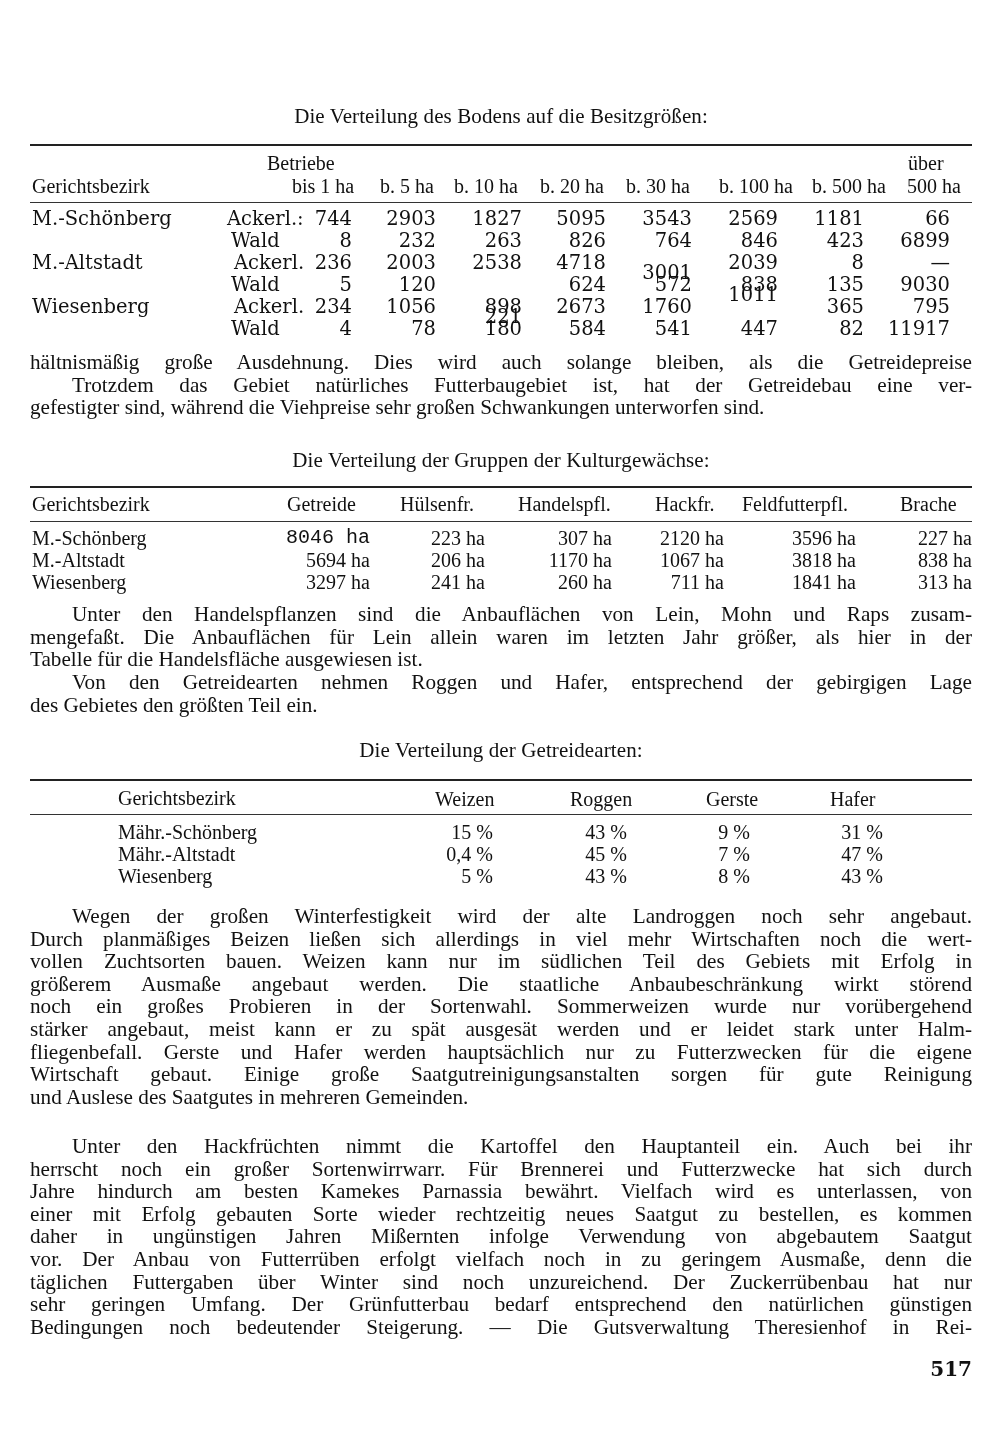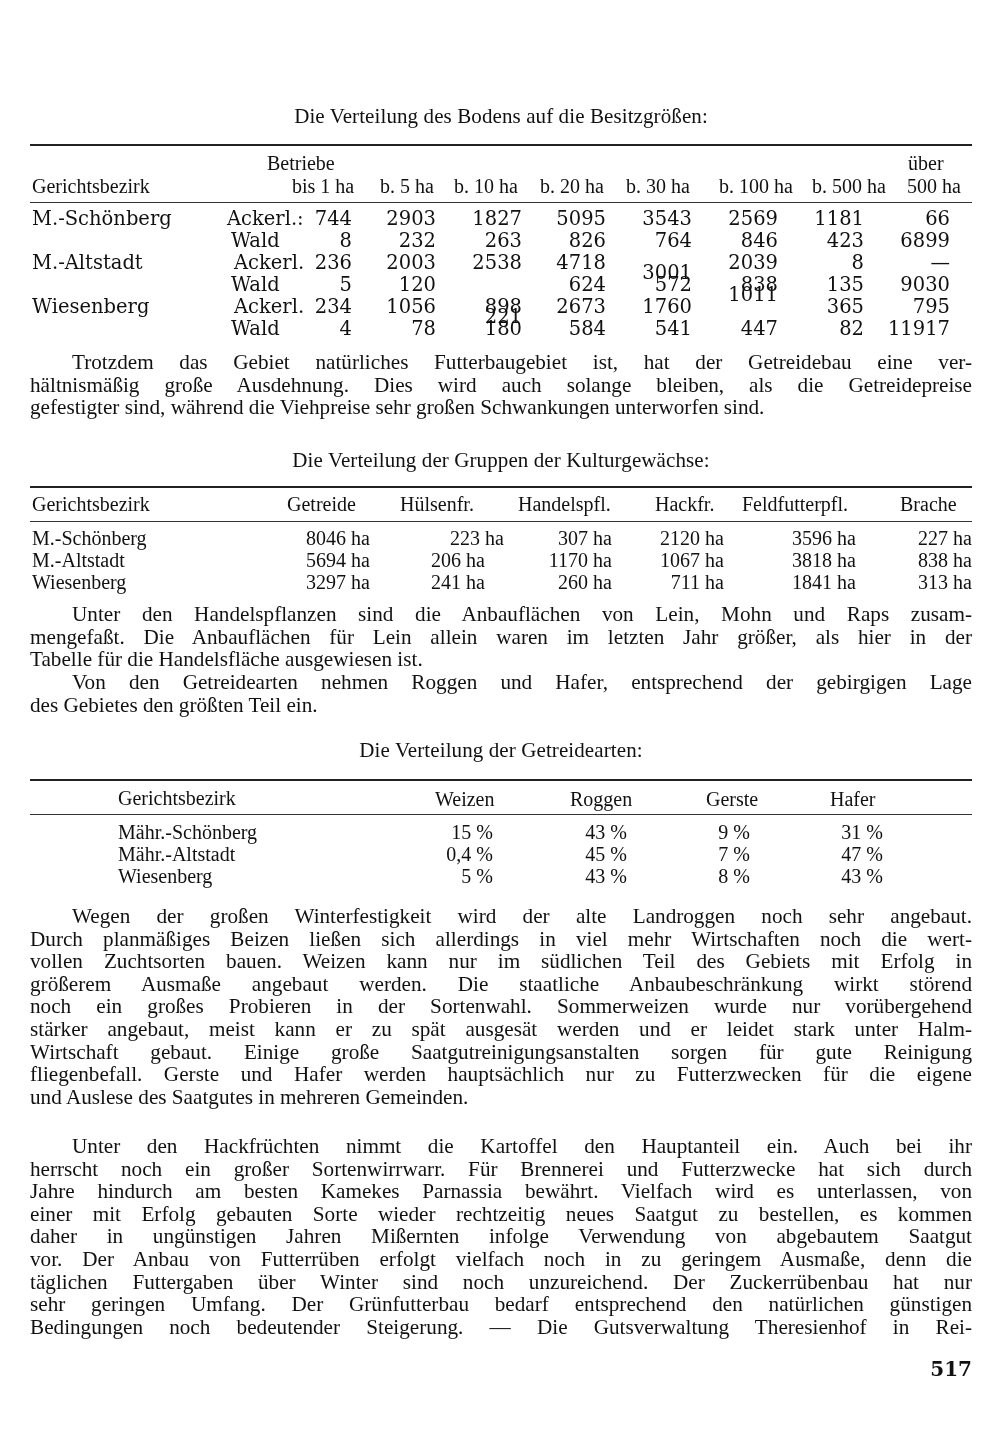--- a/index.html
+++ b/index.html
@@ -126,42 +126,42 @@
       <span class="cell r" style="right:450px; top:318px;">180</span>
       <span class="cell r" style="right:366px; top:318px;">584</span>
       <span class="cell r" style="right:280px; top:318px;">541</span>
       <span class="cell r" style="right:194px; top:318px;">447</span>
       <span class="cell r" style="right:108px; top:318px;">82</span>
       <span class="cell r" style="right:22px; top:318px;">11917</span>
     </div>
   </div>
 
   <div class="para" style="top:351px;">
+    <span class="line">hältnismäßig große Ausdehnung. Dies wird auch solange bleiben, als die Getreidepreise</span>
     <span class="line indent">Trotzdem das Gebiet natürliches Futterbaugebiet ist, hat der Getreidebau eine ver-</span>
-    <span class="line">hältnismäßig große Ausdehnung. Dies wird auch solange bleiben, als die Getreidepreise</span>
     <span class="line last">gefestigter sind, während die Viehpreise sehr großen Schwankungen unterworfen sind.</span>
   </div>
 
   <div class="caption" style="top:448px;">Die Verteilung der Gruppen der Kulturgewächse:</div>
   <div class="rule" style="top:486px;"></div>
   <div>
     <span class="cell hdr" style="left:2px; top:493px;">Gerichtsbezirk</span>
     <span class="cell hdr" style="left:257px; top:493px;">Getreide</span>
     <span class="cell hdr" style="left:370px; top:493px;">Hülsenfr.</span>
     <span class="cell hdr" style="left:488px; top:493px;">Handelspfl.</span>
     <span class="cell hdr" style="left:625px; top:493px;">Hackfr.</span>
     <span class="cell hdr" style="left:712px; top:493px;">Feldfutterpfl.</span>
     <span class="cell hdr" style="left:870px; top:493px;">Brache</span>
   </div>
   <div class="rule thin" style="top:521px;"></div>
   <div>
     <div>
       <span class="cell hdr" style="left:2px; top:527px;">M.-Schönberg</span>
-      <span class="cell hdr r" style="right:602px; top:527px;">8046 ha</span>
-      <span class="cell hdr r" style="right:468px; top:527px;">223 ha</span>
+      <span class="cell hdr r" style="right:602px; top:527px;font-family:Liberation Mono, monospace;">8046 ha</span>
+      <span class="cell hdr r" style="right:487px; top:527px;">223 ha</span>
       <span class="cell hdr r" style="right:360px; top:527px;">307 ha</span>
       <span class="cell hdr r" style="right:248px; top:527px;">2120 ha</span>
       <span class="cell hdr r" style="right:116px; top:527px;">3596 ha</span>
       <span class="cell hdr r" style="right:0px; top:527px;">227 ha</span>
     </div>
     <div>
       <span class="cell hdr" style="left:2px; top:549px;">M.-Altstadt</span>
       <span class="cell hdr r" style="right:602px; top:549px;">5694 ha</span>
       <span class="cell hdr r" style="right:487px; top:549px;">206 ha</span>
       <span class="cell hdr r" style="right:360px; top:549px;">1170 ha</span>
@@ -224,22 +224,22 @@
     </div>
   </div>
 
   <div class="para" style="top:905px;">
     <span class="line indent">Wegen der großen Winterfestigkeit wird der alte Landroggen noch sehr angebaut.</span>
     <span class="line">Durch planmäßiges Beizen ließen sich allerdings in viel mehr Wirtschaften noch die wert-</span>
     <span class="line">vollen Zuchtsorten bauen. Weizen kann nur im südlichen Teil des Gebiets mit Erfolg in</span>
     <span class="line">größerem Ausmaße angebaut werden. Die staatliche Anbaubeschränkung wirkt störend</span>
     <span class="line">noch ein großes Probieren in der Sortenwahl. Sommerweizen wurde nur vorübergehend</span>
     <span class="line">stärker angebaut, meist kann er zu spät ausgesät werden und er leidet stark unter Halm-</span>
+    <span class="line">fliegenbefall. Gerste und Hafer werden hauptsächlich nur zu Futterzwecken für die eigene</span>
     <span class="line">Wirtschaft gebaut.  Einige große Saatgutreinigungsanstalten sorgen für gute Reinigung</span>
-    <span class="line">fliegenbefall. Gerste und Hafer werden hauptsächlich nur zu Futterzwecken für die eigene</span>
     <span class="line last">und Auslese des Saatgutes in mehreren Gemeinden.</span>
   </div>
 
   <div class="para" style="top:1135px;">
     <span class="line indent">Unter den Hackfrüchten nimmt die Kartoffel den Hauptanteil ein. Auch bei ihr</span>
     <span class="line">herrscht noch ein großer Sortenwirrwarr. Für Brennerei und Futterzwecke hat sich durch</span>
     <span class="line">Jahre hindurch am besten Kamekes Parnassia bewährt. Vielfach wird es unterlassen, von</span>
     <span class="line">einer mit Erfolg gebauten Sorte wieder rechtzeitig neues Saatgut zu bestellen, es kommen</span>
     <span class="line">daher in ungünstigen Jahren Mißernten infolge Verwendung von abgebautem Saatgut</span>
     <span class="line">vor. Der Anbau von Futterrüben erfolgt vielfach noch in zu geringem Ausmaße, denn die</span>

